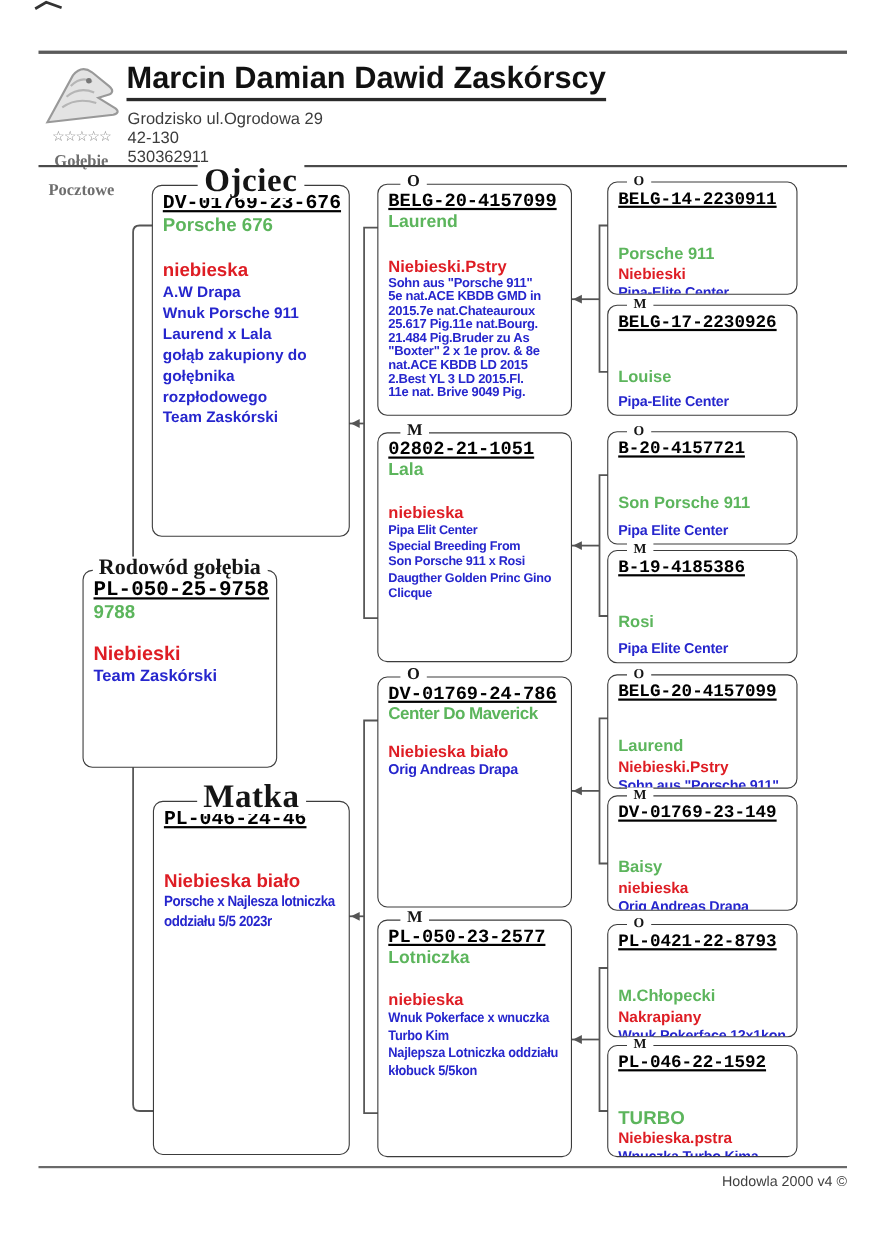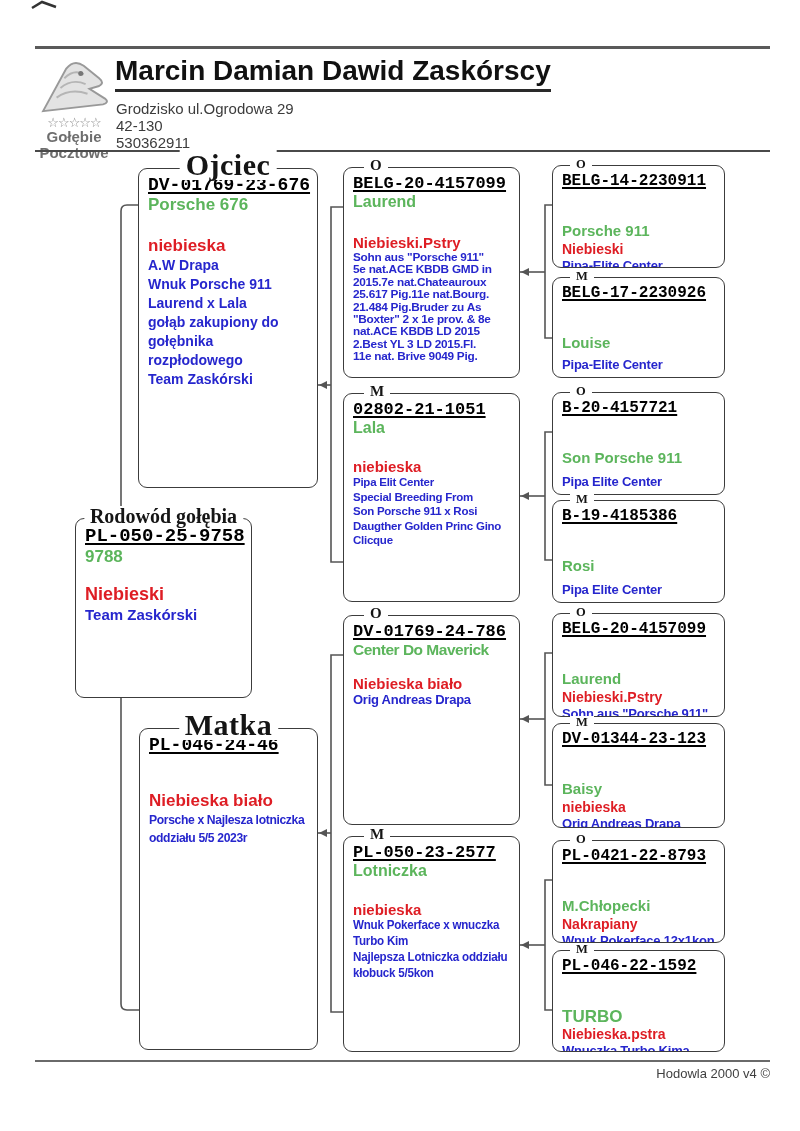--- a/index.html
+++ b/index.html
@@ -7,21 +7,21 @@
         font-family:"Liberation Sans",sans-serif;outline:1px solid #bbb;}
   .rule{position:absolute;left:35px;width:735px;background:#5a5a5a;}
   .rule-top{top:46px;height:3px;}
   .rule-mid{top:150px;height:2px;background:#4a4a4a;}
   .rule-bot{top:1060px;height:2px;background:#6a6a6a;}
   .corner-mark{position:absolute;left:30px;top:0;}
 
   
   .logo{position:absolute;left:33px;top:57px;width:82px;text-align:center;color:#777;}
   .logo-stars{font-size:13px;letter-spacing:-1px;line-height:1;color:#888;margin-top:-3px;}
-  .logo-t{font-family:Liberation Sans, sans-serif;font-weight:bold;font-size:15px;line-height:1.05;color:#6e6e6e;}
+  .logo-t{font-family:Liberation Serif, serif;font-weight:bold;font-size:15px;line-height:1.05;color:#6e6e6e;margin-top:10px;}
   .h-title{position:absolute;left:115px;top:55px;font-size:28px;font-weight:bold;color:#111;
            border-bottom:3px solid #2a2a2a;padding-bottom:2px;white-space:nowrap;}
   .h-addr{position:absolute;left:116px;top:100px;font-size:15px;color:#3c3c3c;line-height:17px;}
 
   
   .footer-text{position:absolute;top:1066px;right:30px;font-size:13px;color:#3f3f3f;}
 
   
   .box{position:absolute;background:#fff;border:1.6px solid #3c3c3c;border-radius:9px;
        box-sizing:border-box;z-index:2;}
@@ -269,21 +269,21 @@
       <div class="ring">BELG-20-4157099</div>
       <div class="name">Laurend</div>
       <div class="trait">Niebieski.Pstry</div>
       <div class="note">Sohn aus "Porsche 911"</div>
     </div>
   </div>
 
   <div class="box col-right" style="left:552px;top:723px;width:173px;height:105px">
     <span class="box-label">M</span>
     <div class="content">
-      <div class="ring">DV-01344-23-123</div>
+      <div class="ring">DV-01769-23-149</div>
       <div class="name">Baisy</div>
       <div class="trait">niebieska</div>
       <div class="note">Orig Andreas Drapa</div>
     </div>
   </div>
 
   <div class="box col-right" style="left:552px;top:840px;width:173px;height:103px">
     <span class="box-label">O</span>
     <div class="content">
       <div class="ring">PL-0421-22-8793</div>

